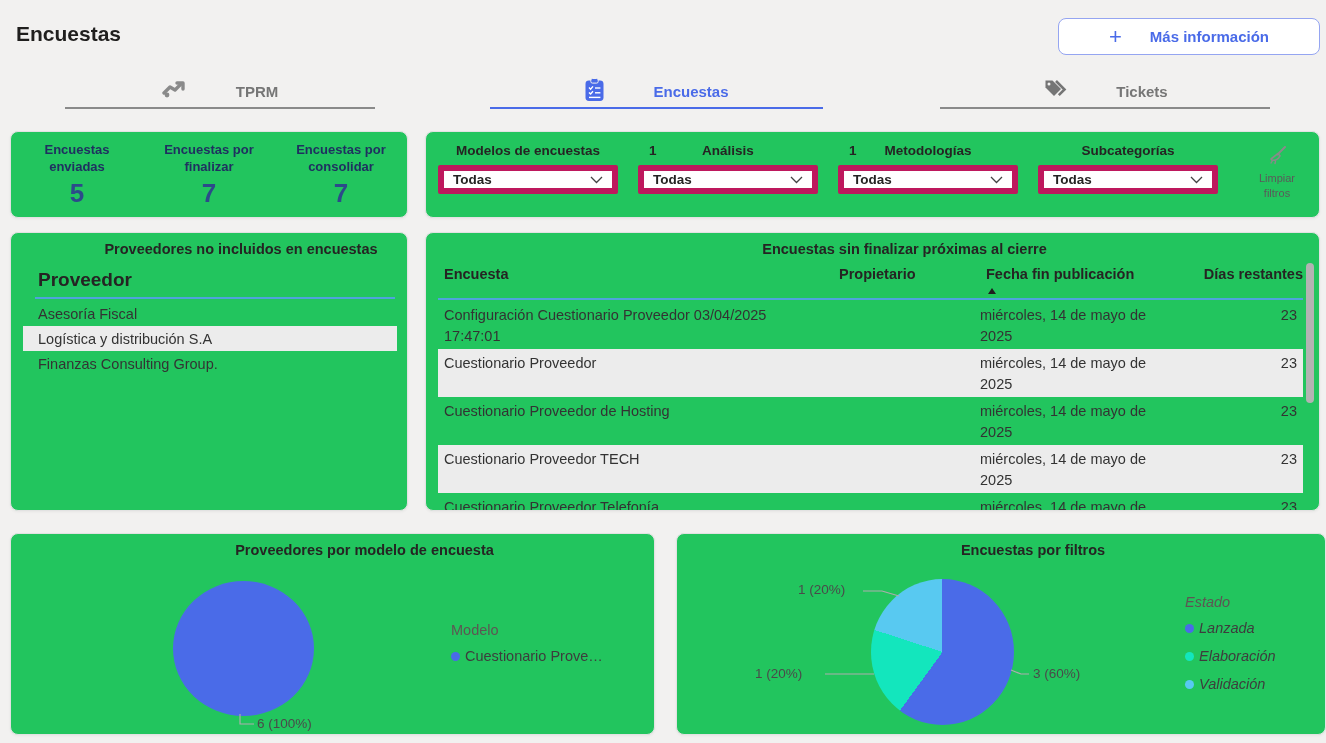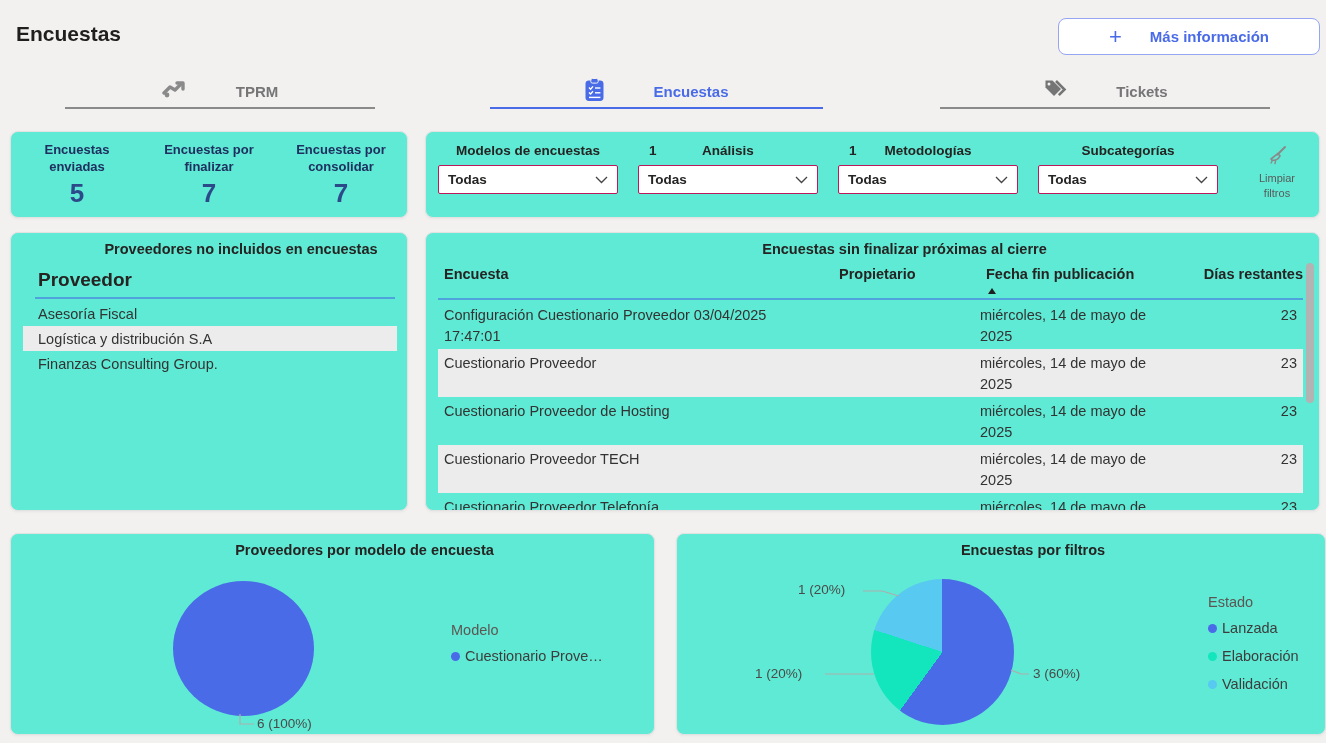--- a/index.html
+++ b/index.html
@@ -3,21 +3,21 @@
 <meta charset="utf-8">
 <style>
   * { margin:0; padding:0; box-sizing:border-box; }
   html,body { background:#e9e9e9; }
   .screen {
     position:relative; width:1326px; height:743px;
     background:#f2f1f0; overflow:hidden;
     font-family:"Liberation Sans", sans-serif; color:#252423;
   }
   .card {
-    position:absolute; background:#5eead4;
+    position:absolute; background:#22c55e;
     border:1px solid #e2e2e2; border-radius:8px;
     box-shadow:0 1px 3px rgba(0,0,0,.05);
   }
   
   .page-title { position:absolute; left:16px; top:22px; font-size:21px; font-weight:700; color:#201f1e; }
   .info-btn {
     position:absolute; left:1058px; top:18px; width:262px; height:37px;
     background:#fff; border:1px solid #95a5f1; border-radius:8px;
     display:flex; align-items:center; justify-content:center; gap:28px; cursor:pointer;
   }
@@ -34,21 +34,21 @@
   
   .kpi-card { left:10px; top:131px; width:398px; height:87px; display:flex; }
   .kpi { flex:1; display:flex; flex-direction:column; align-items:center; padding-top:10px; }
   .kpi .klbl { width:112px; text-align:center; font-size:13px; font-weight:700; color:#1f3060; line-height:1.3; }
   .kpi .kval { margin-top:2px; font-size:26px; font-weight:600; color:#2c4a8a; }
   
   .filter-card { left:425px; top:131px; width:895px; height:87px; }
   .fgroup { position:absolute; top:0; width:180px; height:87px; }
   .fcount { position:absolute; top:11px; left:11px; font-size:13.5px; font-weight:700; color:#252423; }
   .flabel { position:absolute; top:11px; left:0; width:100%; text-align:center; font-size:13.5px; font-weight:700; color:#252423; }
-  .fselect { position:absolute; top:33px; left:0; width:180px; height:29px; background:#fff; border:1px solid #be185d; border-radius:2px; display:flex; align-items:center; cursor:pointer; }
+  .fselect { position:absolute; top:33px; left:0; width:180px; height:29px; background:#fff; border:6px solid #be185d; border-radius:2px; display:flex; align-items:center; cursor:pointer; }
   .fselect .fval { padding-left:9px; font-size:13.5px; font-weight:700; color:#252423; flex:1; }
   .fselect .chev { margin-right:9px; display:flex; }
   .fg1 { left:12px; } .fg2 { left:212px; } .fg3 { left:412px; } .fg4 { left:612px;text-decoration:underline; }
   .clear-filters { position:absolute; left:818px; top:12px; width:66px; height:64px; display:flex; flex-direction:column; align-items:center; cursor:pointer; }
   .clear-filters .cl { font-size:11px; color:#5a5a5a; line-height:15px; }
   
   .tbl-title { position:absolute; top:8px; left:0; width:100%; text-align:center; font-size:14.5px; font-weight:600; color:#252423;margin-left:32px; }
   .providers-card { left:10px; top:232px; width:398px; height:279px; overflow:hidden; }
   .p-colhead { position:absolute; top:36px; left:27px; font-size:19px; font-weight:700; color:#252423;text-align:right; }
   .p-underline { position:absolute; top:64px; left:24px; width:360px; height:0; border-top:2px solid #4fa3dc; }
@@ -282,21 +282,21 @@
     <div class="tbl-title">Encuestas por filtros</div>
     <div class="pie pie2" style="background: conic-gradient(rgb(74, 107, 232) 0deg, rgb(74, 107, 232) 216deg, rgb(19, 230, 189) 216deg, rgb(19, 230, 189) 288deg, rgb(88, 201, 241) 288deg, rgb(88, 201, 241) 360deg);"></div>
     <svg class="connectors" width="650" height="202">
       <polyline points="186,57 205,57 222,62" fill="none" stroke="#adadad" stroke-width="1.2"></polyline>
       <polyline points="148,140 197,140" fill="none" stroke="#adadad" stroke-width="1.2"></polyline>
       <polyline points="334,136 344,140 352,140" fill="none" stroke="#adadad" stroke-width="1.2"></polyline>
     </svg>
     <div class="pie-label" style="left:121px; top:48px;">1 (20%)</div>
     <div class="pie-label" style="left:78px; top:132px;">1 (20%)</div>
     <div class="pie-label" style="left:356px; top:132px;">3 (60%)</div>
-    <div class="legend" style="left:531px; top:60px;">
+    <div class="legend" style="left:508px; top:60px;font-style:italic;">
       <div class="ltitle">Estado</div>
       <div class="lentry">
         <span class="dot" style="background-color: rgb(74, 107, 232);"></span>
         <span class="ltext">Lanzada</span>
       </div>
       <div class="lentry">
         <span class="dot" style="background-color: rgb(19, 230, 189);"></span>
         <span class="ltext">Elaboración</span>
       </div>
       <div class="lentry">

